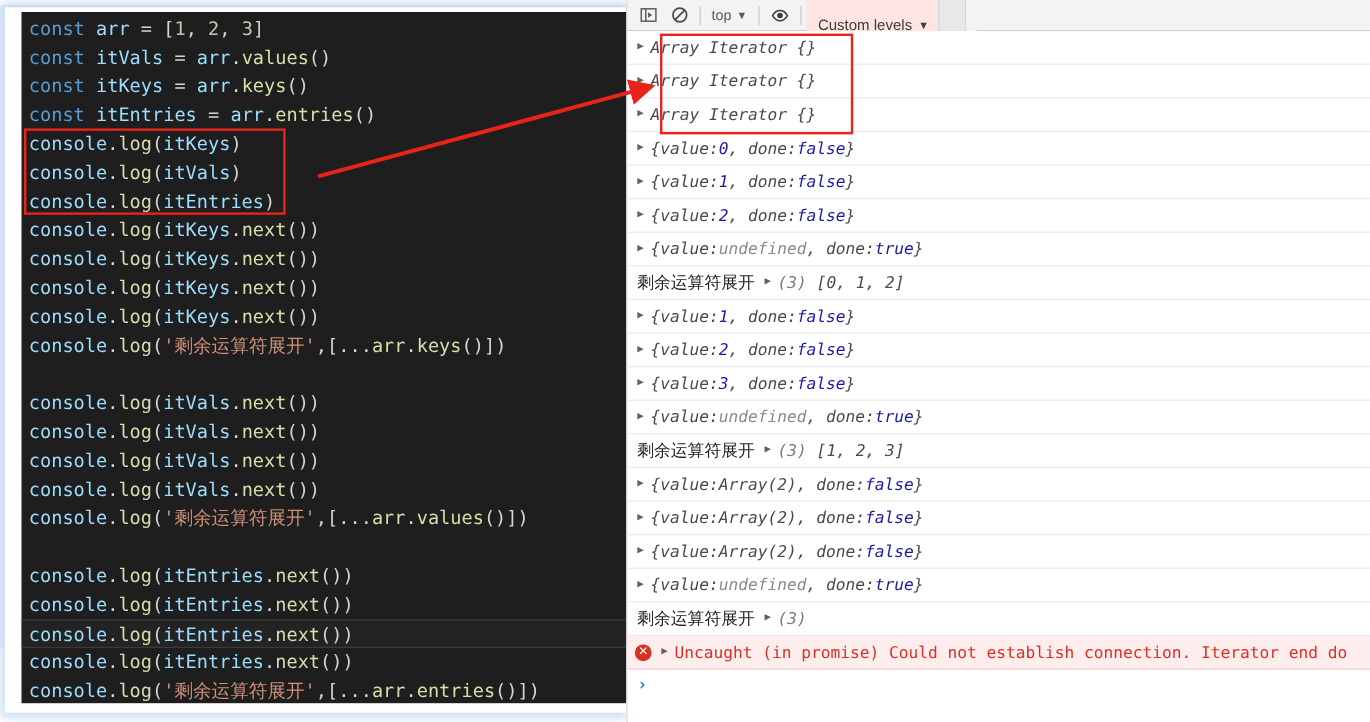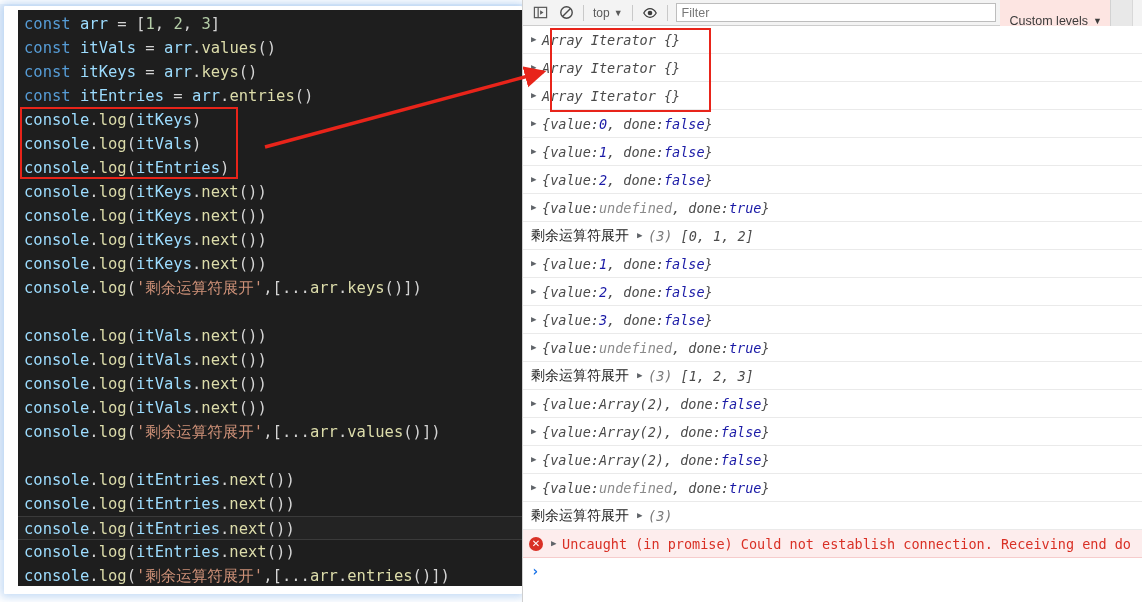--- a/index.html
+++ b/index.html
@@ -315,21 +315,20 @@
 
       <div class="tb-btn" title="live expression">
         <svg width="16" height="16" viewBox="0 0 18 18" aria-hidden="true">
           <path d="M9 4.2 C4.8 4.2 2 9 2 9 s2.8 4.8 7 4.8 S16 9 16 9 S13.2 4.2 9 4.2 Z" fill="none" stroke="#3c3c3c" stroke-width="1.4"></path>
           <circle cx="9" cy="9" r="2.6" fill="#3c3c3c"></circle>
         </svg>
       </div>
 
       <div class="tb-sep"></div>
 
-      <input class="filter-input" type="text" placeholder="Filter" style="">
 
       <div class="levels-chip">
         <span>Custom levels</span>
         <span class="caret">▼</span>
       </div>
 
       <div class="tb-right-gap"></div>
       <div class="tb-scroll-stub"></div>
     </div>
 
@@ -456,21 +455,21 @@
           <span class="obj-italic">}</span>
         </div>
         <div class="log-row">
           <span class="cjk-label">剩余运算符展开</span>
           <span class="disclosure">▶</span>
           <span class="arr-meta">(3)</span>
         </div>
         <div class="log-row error">
           <span class="err-icon">✕</span>
           <span class="disclosure">▶</span>
-          <span class="err-text">Uncaught (in promise) Could not establish connection. Receiving end do</span>
+          <span class="err-text">Uncaught (in promise) Could not establish connection. Iterator end do</span>
         </div>
         <div class="prompt-row">
           <span class="prompt-caret">›</span>
         </div>
       </div>
   </div>
 
   <svg class="arrow-layer" viewBox="0 0 1142 602" xmlns="http://www.w3.org/2000/svg">
     <defs>
       <marker id="ahead" markerWidth="7" markerHeight="7" refX="5.4" refY="3.2" orient="auto">

